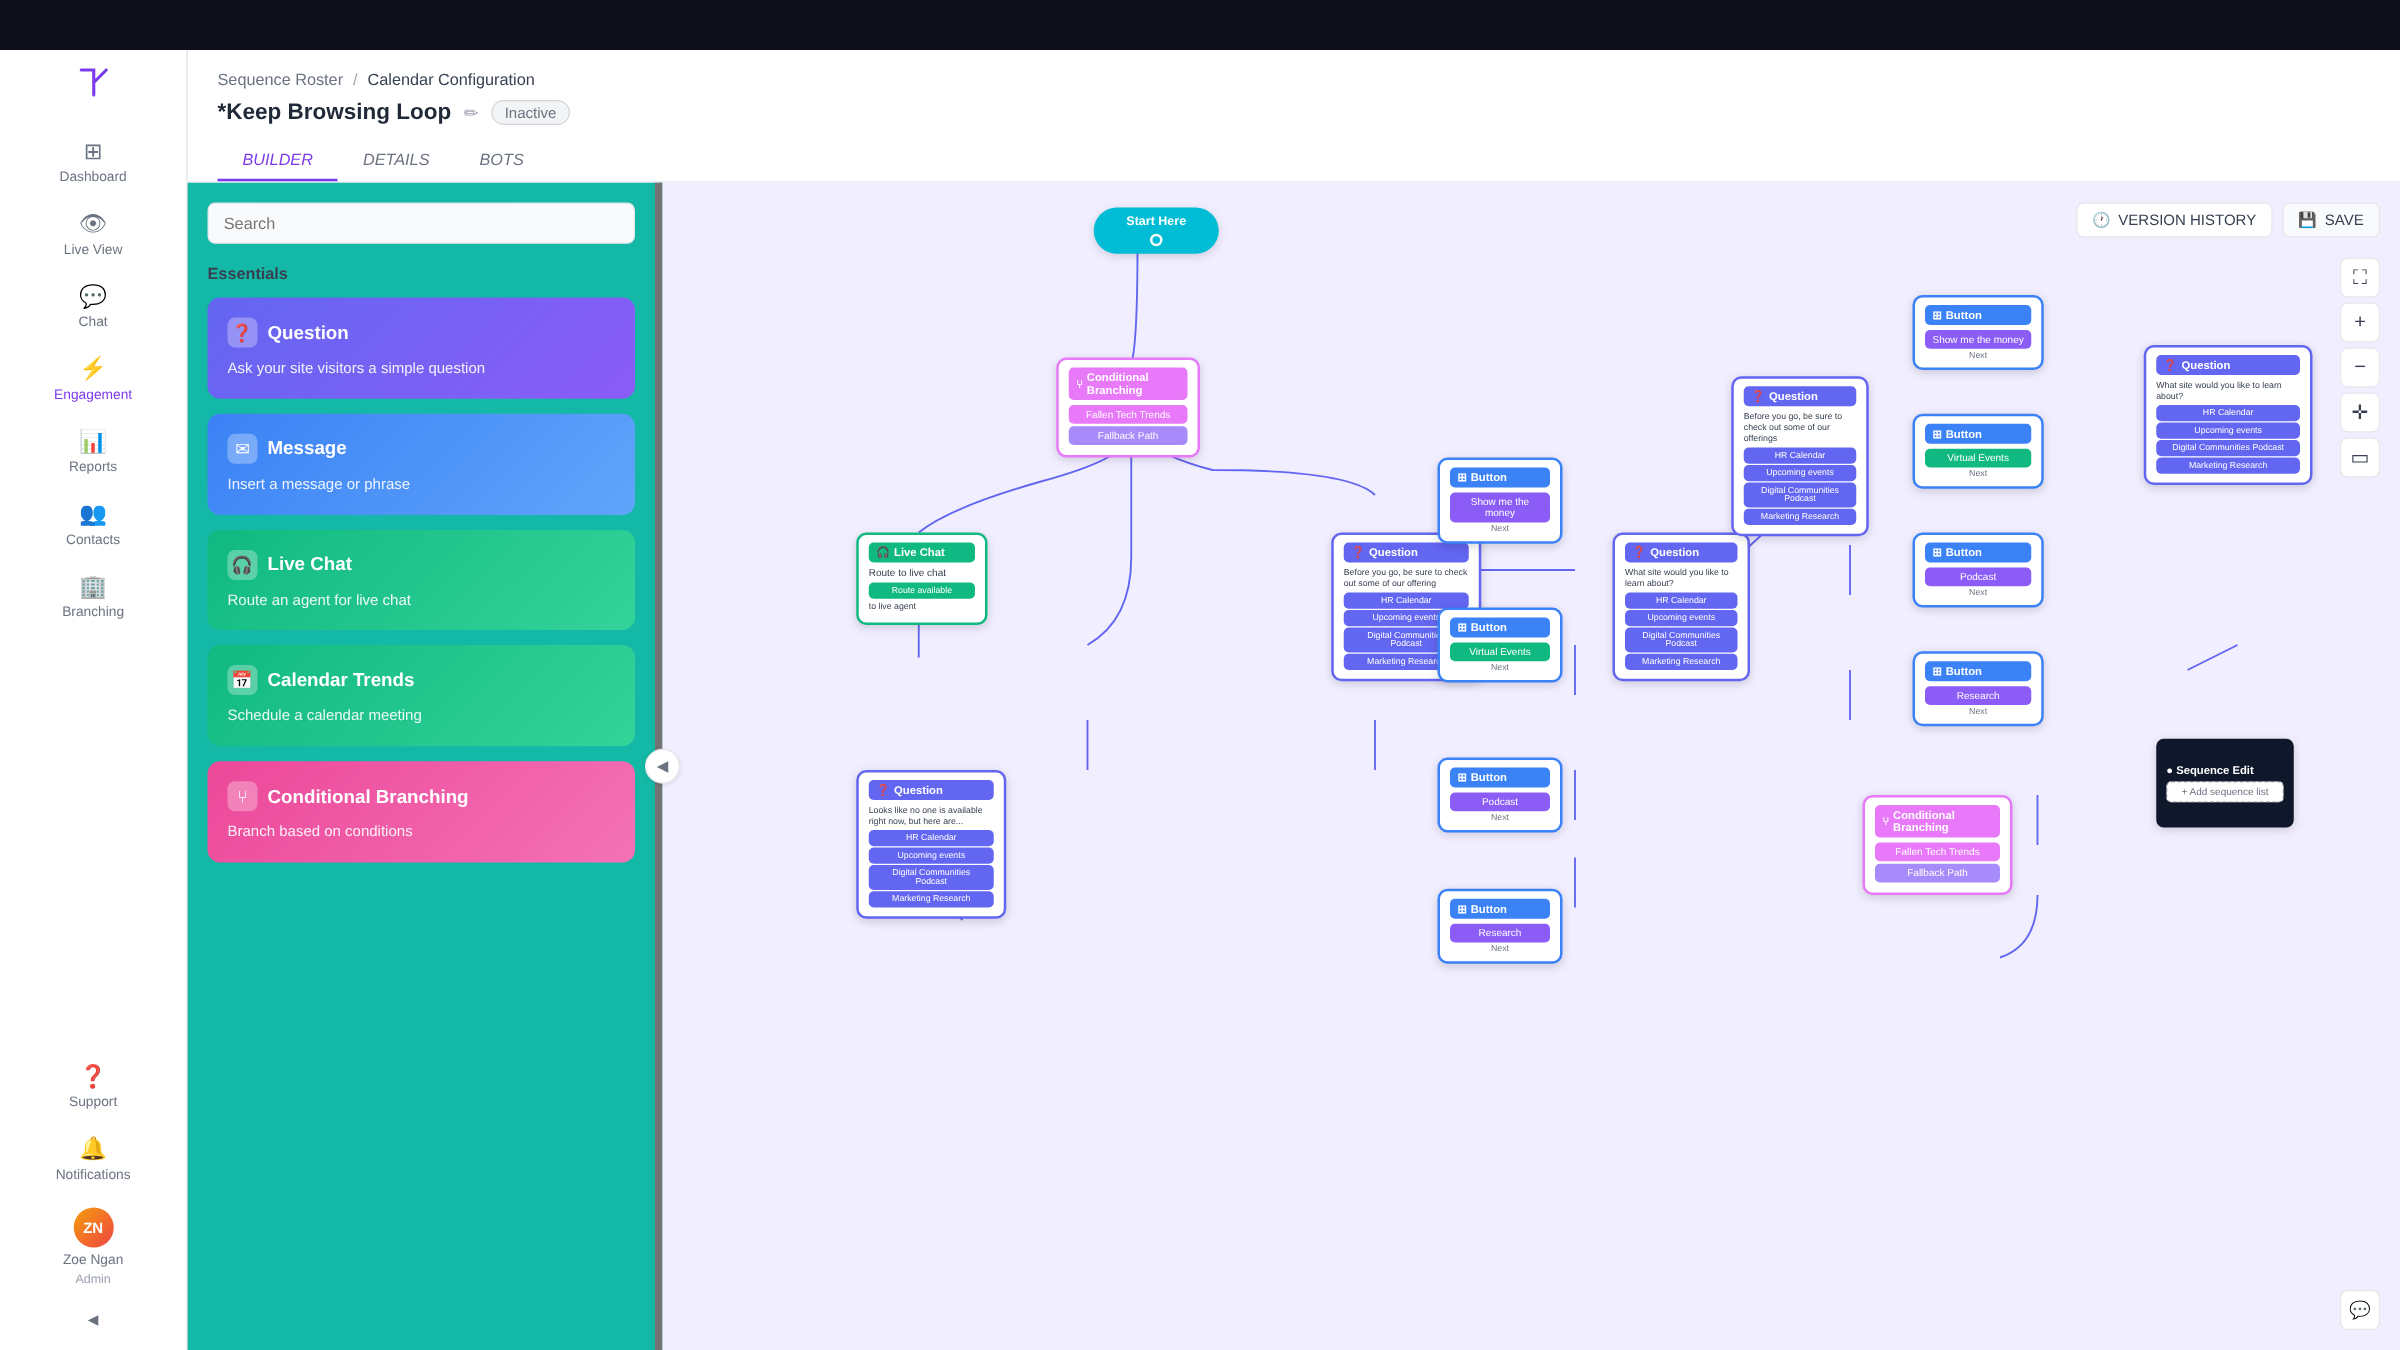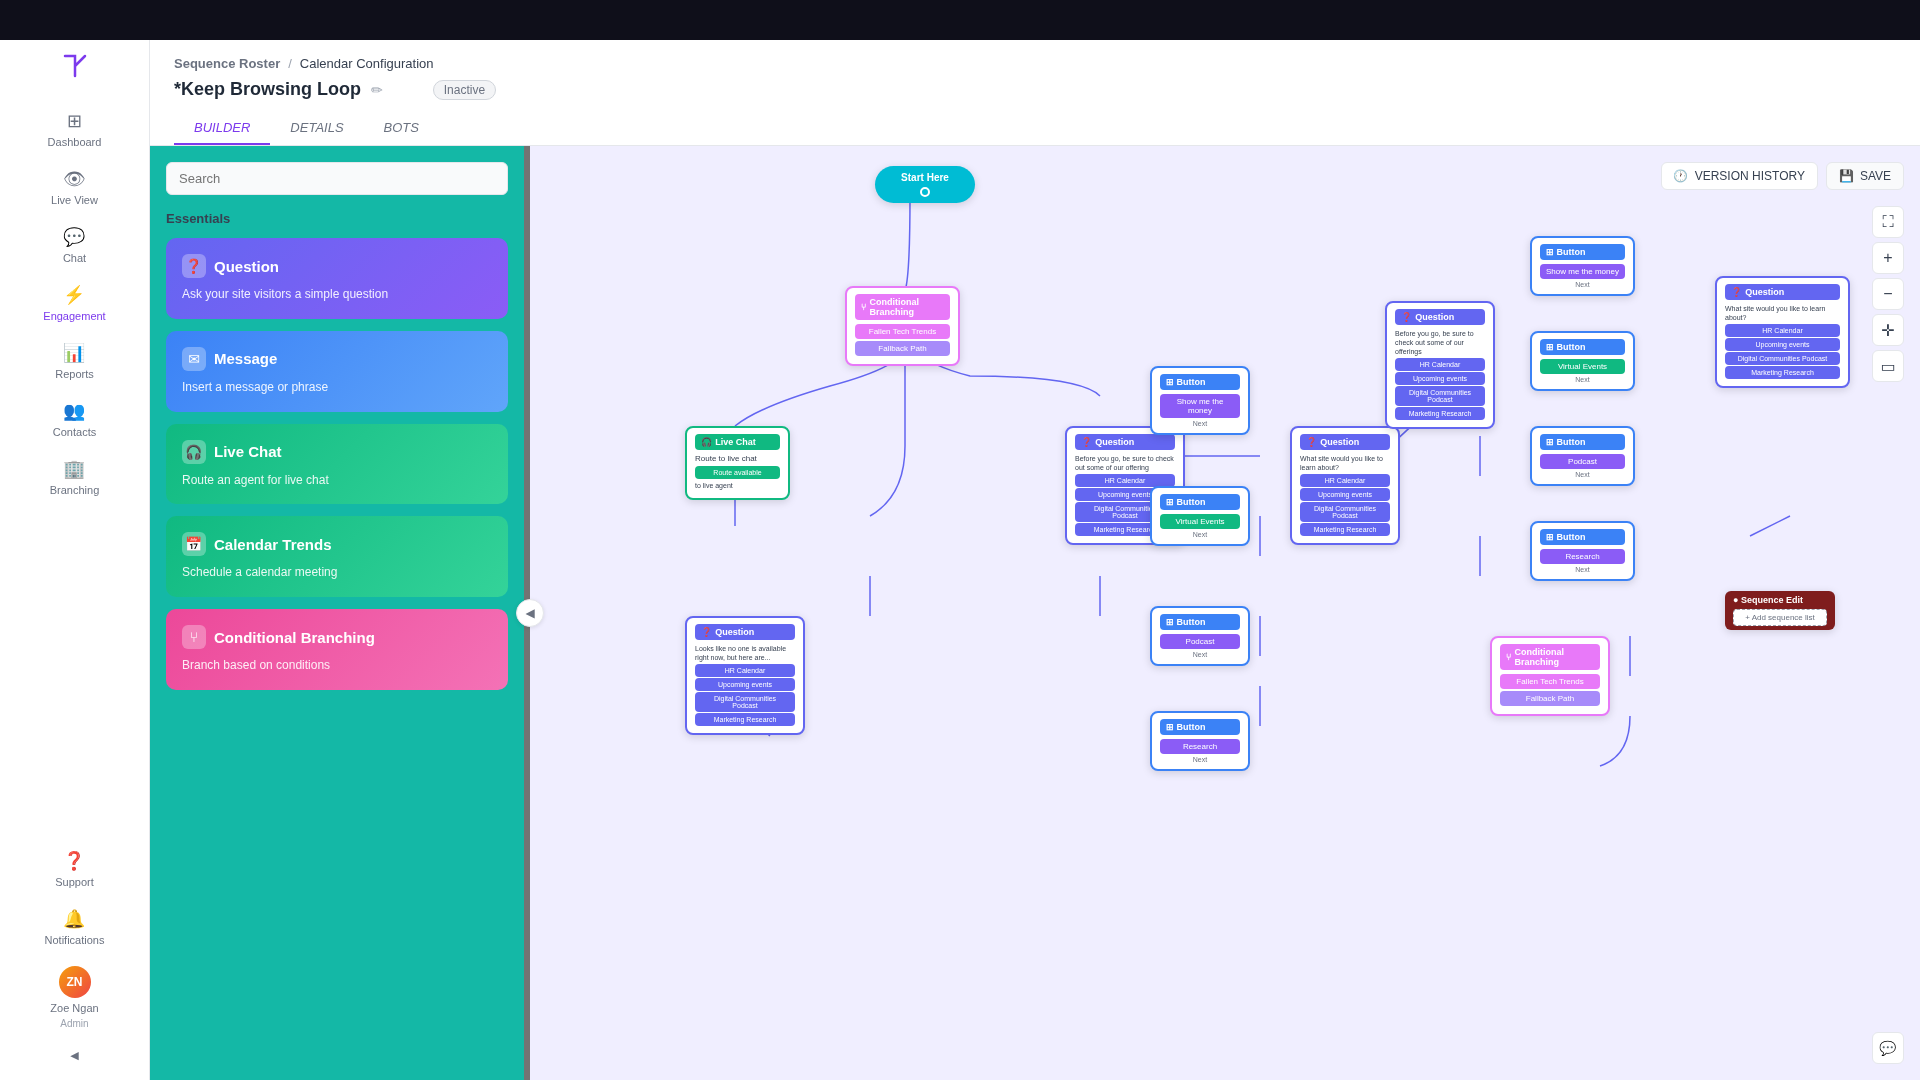--- a/index.html
+++ b/index.html
@@ -18,27 +18,27 @@
     .sidebar-item-icon { font-size: 18px; }
     .sidebar-item-label { text-align: center; }
     .sidebar-bottom { margin-top: auto; width: 100%; display: flex; flex-direction: column; align-items: center; }
     .sidebar-avatar { width: 32px; height: 32px; border-radius: 50%; background: linear-gradient(135deg, #f59e0b, #ef4444); display: flex; align-items: center; justify-content: center; font-size: 12px; color: white; font-weight: bold; }
 
     
     .content { flex: 1; display: flex; flex-direction: column; background: #f9fafb; }
 
     .content-header { background: white; padding: 16px 24px 0 24px; border-bottom: 1px solid #e5e7eb; }
     .breadcrumb { display: flex; align-items: center; gap: 8px; font-size: 13px; color: #6b7280; margin-bottom: 8px; }
-    .breadcrumb-link { color: #6b7280; cursor: pointer; font-weight: bold; }
+    .breadcrumb-link { color: #6b7280; cursor: pointer; }
     .breadcrumb-sep { color: #9ca3af; }
     .breadcrumb-current { color: #374151; font-weight: 500; }
     .page-title-row { display: flex; align-items: center; gap: 10px; margin-bottom: 12px; }
     .page-title { font-size: 18px; font-weight: 700; color: #1f2937; }
     .edit-icon { color: #9ca3af; cursor: pointer; font-size: 14px; }
-    .status-badge { background: #f3f4f6; border: 1px solid #d1d5db; color: #6b7280; font-size: 12px; padding: 2px 10px; border-radius: 12px; margin-left: 40px; }
+    .status-badge { background: #f3f4f6; border: 1px solid #d1d5db; color: #6b7280; font-size: 12px; padding: 2px 10px; border-radius: 12px; }
     .tabs { display: flex; gap: 0; }
     .tab { padding: 8px 20px; font-size: 13px; font-weight: 500; color: #6b7280; cursor: pointer; border-bottom: 2px solid transparent; font-style: italic; }
     .tab.active { color: #7c3aed; border-bottom-color: #7c3aed; }
 
     .content-body { display: flex; flex: 1; overflow: hidden; }
 
     
     .left-panel { width: 380px; background: #14b8a6; border-right: 6px solid #737373; display: flex; flex-direction: column; overflow: hidden; }
     .left-panel-inner { padding: 16px; overflow-y: auto; flex: 1; }
     .search-box { width: 100%; padding: 8px 12px; border: 1px solid #e5e7eb; border-radius: 6px; font-size: 13px; color: #374151; outline: none; background: #f9fafb; margin-bottom: 16px; }
@@ -74,21 +74,21 @@
     .node { position: absolute; border-radius: 8px; font-size: 9px; box-shadow: 0 2px 8px rgba(0,0,0,0.15); }
     .node-start { background: #00bcd4; color: white; padding: 6px 12px; border-radius: 20px; font-size: 11px; font-weight: 600; text-align: center; }
     .node-conditional { background: white; border: 2px solid #e879f9; border-radius: 8px; padding: 6px 8px; min-width: 100px; }
     .node-conditional-header { background: #e879f9; color: white; padding: 3px 6px; border-radius: 4px; font-weight: 600; font-size: 9px; margin-bottom: 4px; display: flex; align-items: center; gap: 3px; }
     .node-button { background: white; border: 2px solid #3b82f6; border-radius: 8px; padding: 6px 8px; min-width: 100px; }
     .node-button-header { background: #3b82f6; color: white; padding: 3px 6px; border-radius: 4px; font-weight: 600; font-size: 9px; margin-bottom: 4px; display: flex; align-items: center; gap: 3px; }
     .node-question { background: white; border: 2px solid #6366f1; border-radius: 8px; padding: 6px 8px; min-width: 110px; }
     .node-question-header { background: #6366f1; color: white; padding: 3px 6px; border-radius: 4px; font-weight: 600; font-size: 9px; margin-bottom: 4px; display: flex; align-items: center; gap: 3px; }
     .node-livechat { background: white; border: 2px solid #10b981; border-radius: 8px; padding: 6px 8px; min-width: 100px; }
     .node-livechat-header { background: #10b981; color: white; padding: 3px 6px; border-radius: 4px; font-weight: 600; font-size: 9px; margin-bottom: 4px; display: flex; align-items: center; gap: 3px; }
-    .node-sequence { background: #7f1d1d; color: white; border-radius: 6px; padding: 4px 8px; font-size: 9px; min-width: 90px; }
+    .node-sequence { background: #0f172a; color: white; border-radius: 6px; padding: 20px 8px; font-size: 9px; min-width: 90px; }
     .node-sequence-add { background: white; border: 1px dashed #9ca3af; border-radius: 4px; padding: 3px 6px; font-size: 8px; color: #6b7280; margin-top: 4px; text-align: center; }
     .node-btn { background: #8b5cf6; color: white; border-radius: 4px; padding: 3px 6px; margin: 2px 0; font-size: 8px; text-align: center; }
     .node-btn-green { background: #10b981; }
     .node-text { font-size: 8px; color: #374151; margin: 2px 0; line-height: 1.3; }
 
     svg.connections { position: absolute; top: 0; left: 0; width: 100%; height: 100%; pointer-events: none; }
     svg.connections path { fill: none; stroke: #6366f1; stroke-width: 1.5; }
 
     .left-panel-wrapper { position: relative; }
   </style>

